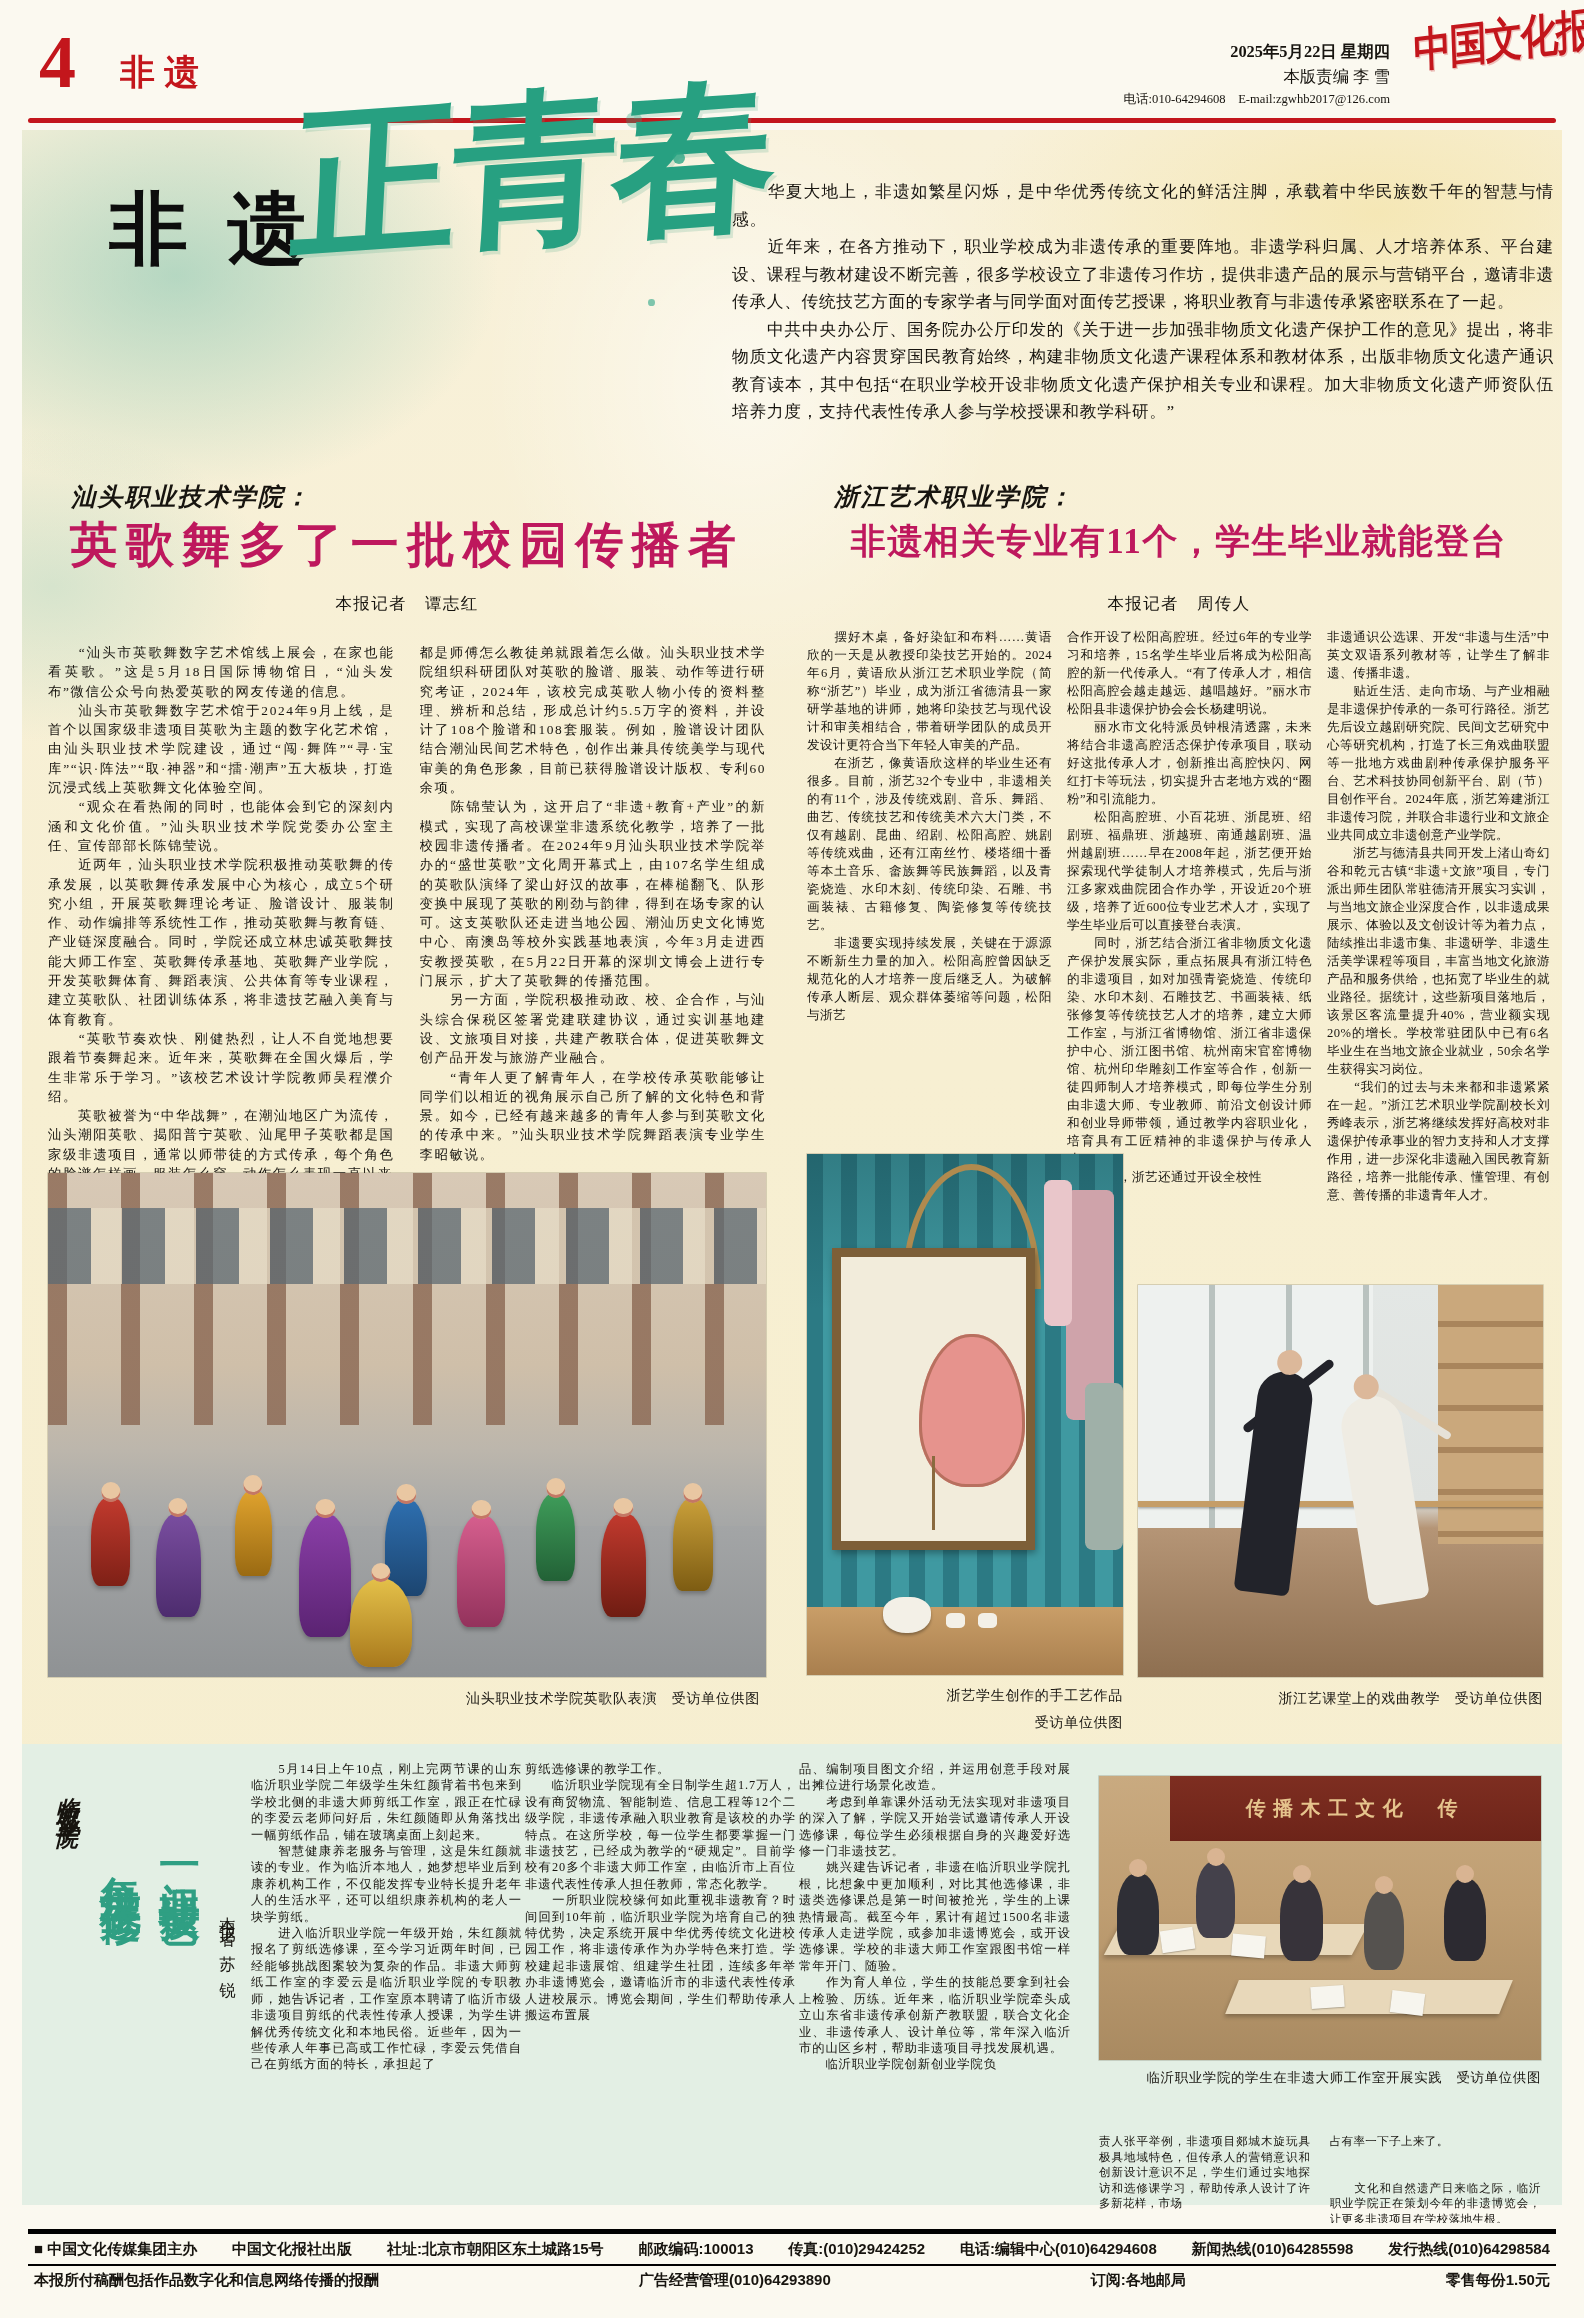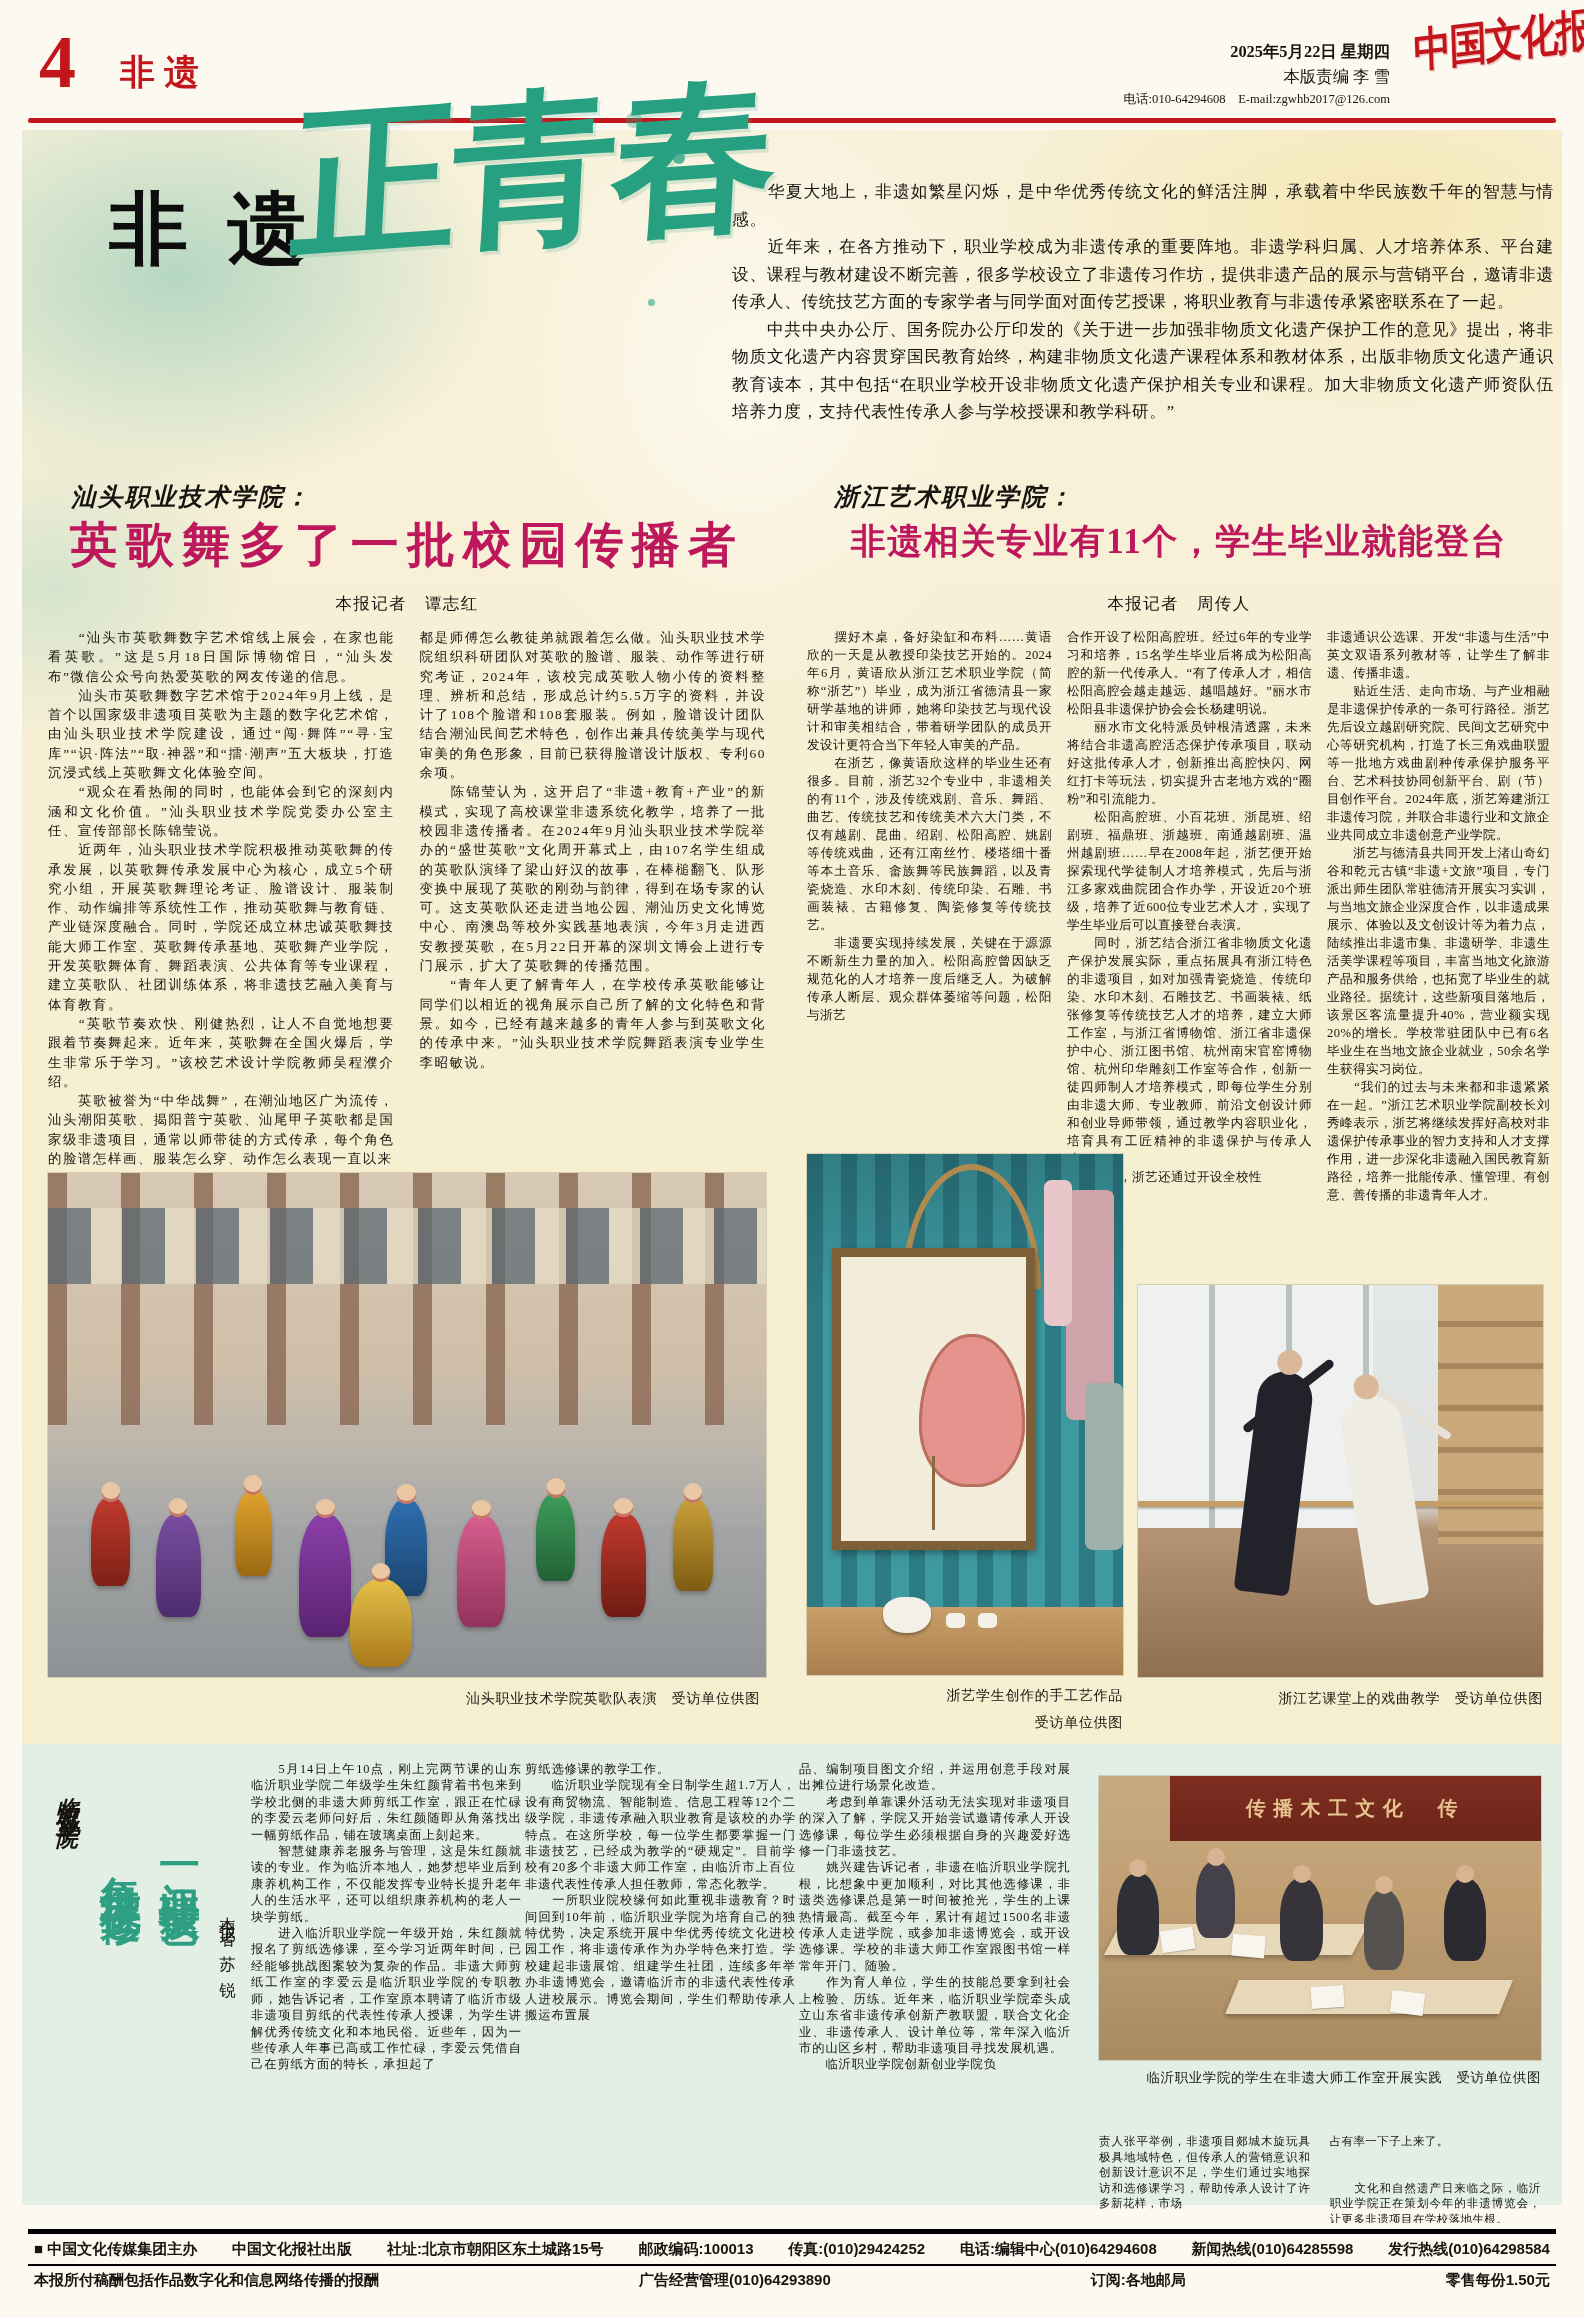--- a/index.html
+++ b/index.html
@@ -63,21 +63,21 @@
   
   .kicker { font-size:24.5px; font-weight:bold; font-style:italic; letter-spacing:2.2px; }
   .headline { font-weight:900; color:#be185d; text-align:center; }
   .byline { text-align:center; font-size:16.4px; letter-spacing:1.5px; }
   .cols p { text-align:justify; }
 
   
   .sh-kicker { left:71px; top:480px; }
   .sh-headline { left:48px; top:513px; width:718px; font-size:48px; letter-spacing:8.2px; }
   .sh-byline { left:48px; top:593px; width:718px; }
-  .sh-cols { left:48px; top:628px; width:718px; height:538px; display:flex; gap:25px; overflow:hidden; }
+  .sh-cols { left:48px; top:643px; width:718px; height:538px; display:flex; gap:25px; overflow:hidden; }
   .sh-cols .col { flex:1; overflow:hidden; }
   .sh-cols p { font-size:13.4px; line-height:19.3px; letter-spacing:1.6px; }
 
   
   .zj-kicker { left:834px; top:480px; }
   .zj-headline { left:807px; top:518px; width:744px; font-size:35px; letter-spacing:1.5px; }
   .zj-byline { left:807px; top:593px; width:744px; }
   .zj-cols { left:807px; top:628px; width:744px; height:648px; display:grid; grid-template-columns:245px 245px 223px; column-gap:15px; }
   .zj-cols .col { overflow:hidden; height:645px; }
   .zj-cols .col.c1 { height:513px; }
@@ -212,20 +212,21 @@
       <p>　　“汕头市英歌舞数字艺术馆线上展会，在家也能看英歌。”这是5月18日国际博物馆日，“汕头发布”微信公众号向热爱英歌的网友传递的信息。</p>
       <p>　　汕头市英歌舞数字艺术馆于2024年9月上线，是首个以国家级非遗项目英歌为主题的数字化艺术馆，由汕头职业技术学院建设，通过“闯·舞阵”“寻·宝库”“识·阵法”“取·神器”和“擂·潮声”五大板块，打造沉浸式线上英歌舞文化体验空间。</p>
       <p>　　“观众在看热闹的同时，也能体会到它的深刻内涵和文化价值。”汕头职业技术学院党委办公室主任、宣传部部长陈锦莹说。</p>
       <p>　　近两年，汕头职业技术学院积极推动英歌舞的传承发展，以英歌舞传承发展中心为核心，成立5个研究小组，开展英歌舞理论考证、脸谱设计、服装制作、动作编排等系统性工作，推动英歌舞与教育链、产业链深度融合。同时，学院还成立林忠诚英歌舞技能大师工作室、英歌舞传承基地、英歌舞产业学院，开发英歌舞体育、舞蹈表演、公共体育等专业课程，建立英歌队、社团训练体系，将非遗技艺融入美育与体育教育。</p>
       <p>　　“英歌节奏欢快、刚健热烈，让人不自觉地想要跟着节奏舞起来。近年来，英歌舞在全国火爆后，学生非常乐于学习。”该校艺术设计学院教师吴程濮介绍。</p>
       <p>　　英歌被誉为“中华战舞”，在潮汕地区广为流传，汕头潮阳英歌、揭阳普宁英歌、汕尾甲子英歌都是国家级非遗项目，通常以师带徒的方式传承，每个角色的脸谱怎样画、服装怎么穿、动作怎么表现一直以来</p>
     </div>
   <div class="col">
       <p>都是师傅怎么教徒弟就跟着怎么做。汕头职业技术学院组织科研团队对英歌的脸谱、服装、动作等进行研究考证，2024年，该校完成英歌人物小传的资料整理、辨析和总结，形成总计约5.5万字的资料，并设计了108个脸谱和108套服装。例如，脸谱设计团队结合潮汕民间艺术特色，创作出兼具传统美学与现代审美的角色形象，目前已获得脸谱设计版权、专利60余项。</p>
       <p>　　陈锦莹认为，这开启了“非遗+教育+产业”的新模式，实现了高校课堂非遗系统化教学，培养了一批校园非遗传播者。在2024年9月汕头职业技术学院举办的“盛世英歌”文化周开幕式上，由107名学生组成的英歌队演绎了梁山好汉的故事，在棒槌翻飞、队形变换中展现了英歌的刚劲与韵律，得到在场专家的认可。这支英歌队还走进当地公园、潮汕历史文化博览中心、南澳岛等校外实践基地表演，今年3月走进西安教授英歌，在5月22日开幕的深圳文博会上进行专门展示，扩大了英歌舞的传播范围。</p>
+      <p>　　另一方面，学院积极推动政、校、企合作，与汕头综合保税区签署党建联建协议，通过实训基地建设、文旅项目对接，共建产教联合体，促进英歌舞文创产品开发与旅游产业融合。</p>
       <p>　　“青年人更了解青年人，在学校传承英歌能够让同学们以相近的视角展示自己所了解的文化特色和背景。如今，已经有越来越多的青年人参与到英歌文化的传承中来。”汕头职业技术学院舞蹈表演专业学生李昭敏说。</p>
     </div>
 </div>
 
 <div class="abs kicker zj-kicker">浙江艺术职业学院：</div>
 <div class="abs headline zj-headline">非遗相关专业有11个，学生毕业就能登台</div>
 <div class="abs byline zj-byline">本报记者　周传人</div>
 <div class="abs cols zj-cols">
   <div class="col c1">
       <p>　　摆好木桌，备好染缸和布料……黄语欣的一天是从教授印染技艺开始的。2024年6月，黄语欣从浙江艺术职业学院（简称“浙艺”）毕业，成为浙江省德清县一家研学基地的讲师，她将印染技艺与现代设计和审美相结合，带着研学团队的成员开发设计更符合当下年轻人审美的产品。</p>

